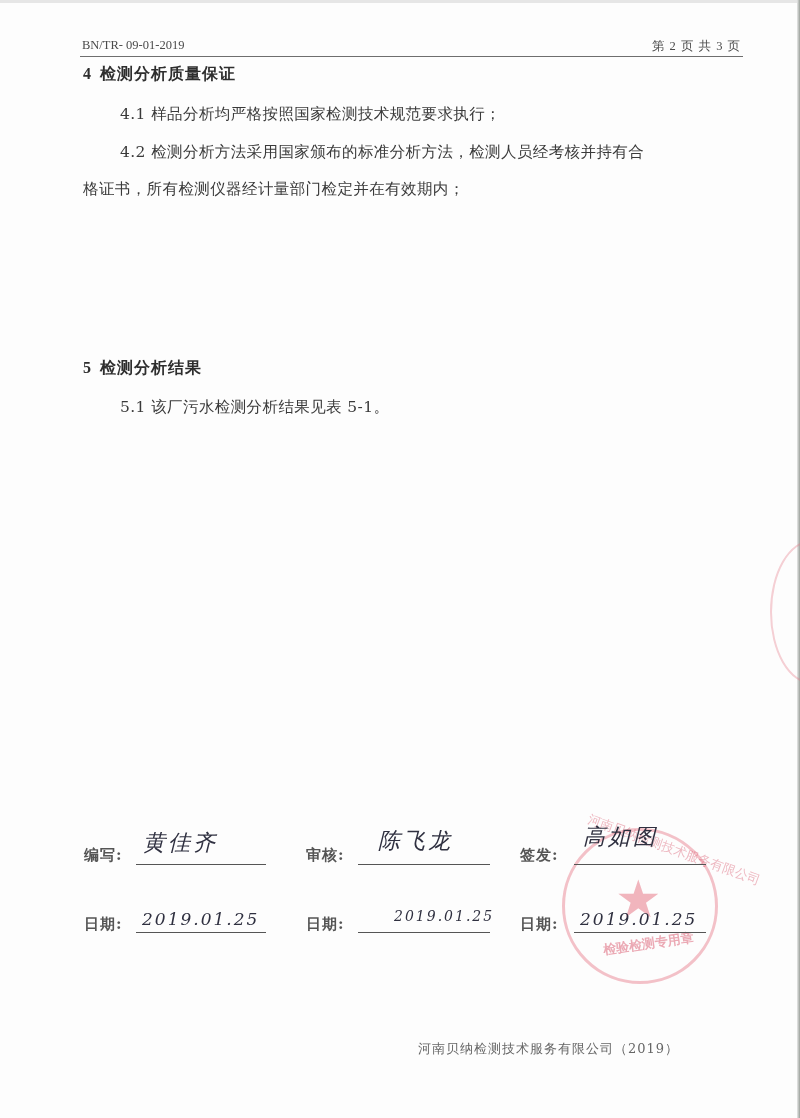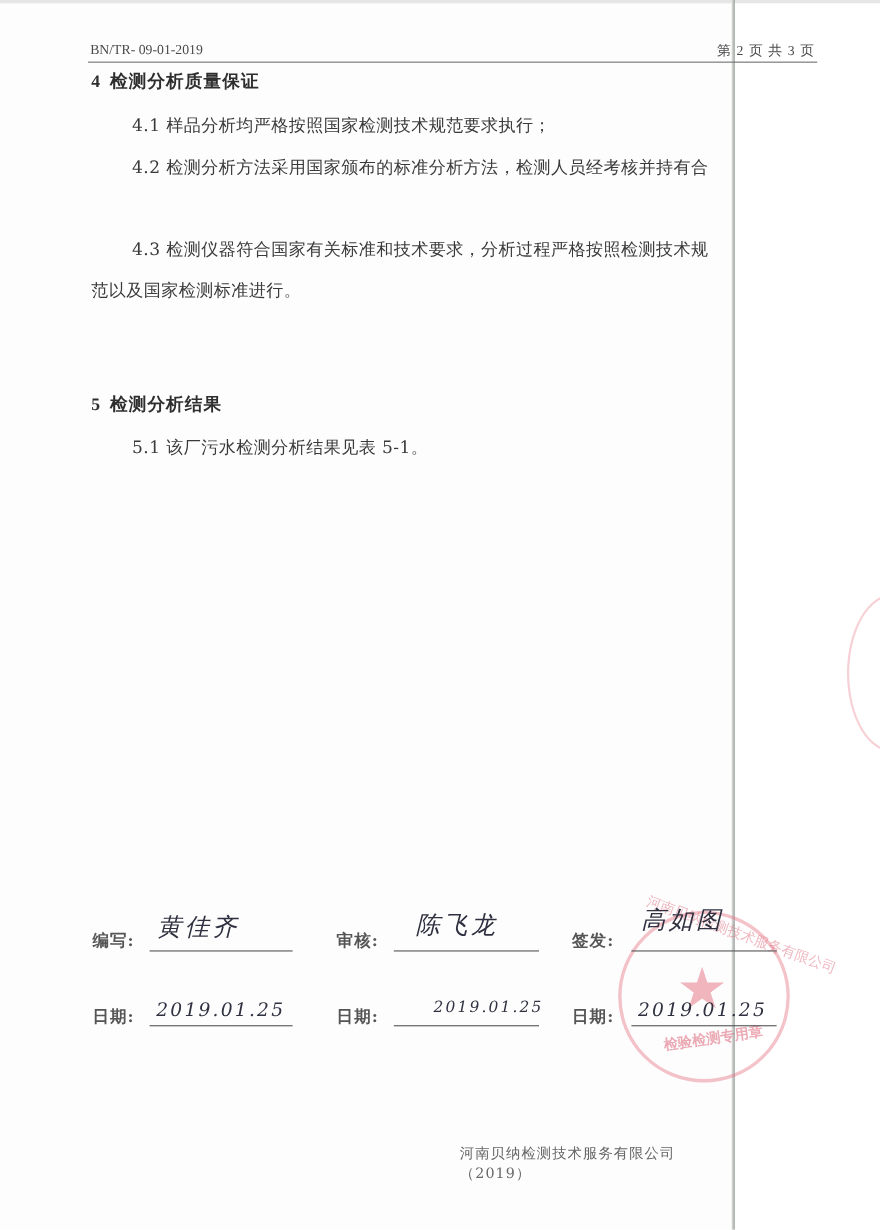--- a/index.html
+++ b/index.html
@@ -11,21 +11,21 @@
       width: 800px;
       height: 1118px;
       position: relative;
       overflow: hidden;
       font-family: "DejaVu Serif", "Liberation Serif", serif;
       color: #3a3a3a;
     }
     .page {
       position: absolute;
       left: 0; top: 0;
-      width: 668px; height: 1118px;
+      width: 800px; height: 1118px;
       background: #fdfdfd;
     }
     .top-edge {
       position: absolute;
       left: 0; top: 0; width: 800px; height: 3px;
       background: #e6e6e6;
     }
     .right-edge {
       position: absolute;
       right: 0; top: 0; width: 3px; height: 1118px;
@@ -153,26 +153,23 @@
   <div class="section-title" style="top:64px;">
     <span class="num">4</span><span>检测分析质量保证</span>
   </div>
 
   <div class="para" style="top:96px;">
     <span class="indent"></span><span>4.1 样品分析均严格按照国家检测技术规范要求执行；</span>
   </div>
 
   <div class="para" style="top:134px;">
     <span class="indent"></span><span>4.2 检测分析方法采用国家颁布的标准分析方法，检测人员经考核并持有合</span><br>
-  </div>
-
-  <div class="para" style="top:209px;">
-    <span class="indent"></span><span>4.3 检测仪器符合国家有关标准和技术要求，分析过程严格按照检测技术规</span><br>
-    <span>范以及国家检测标准进行。</span>
-  </div>
+    <span>格证书，所有检测仪器经计量部门检定并在有效期内；</span>
+  </div>
+
 
 
 
   <div class="section-title" style="top:358px;">
     <span class="num">5</span><span>检测分析结果</span>
   </div>
 
   <div class="para" style="top:389px;">
     <span class="indent"></span><span>5.1  该厂污水检测分析结果见表 5-1。</span>
   </div>

